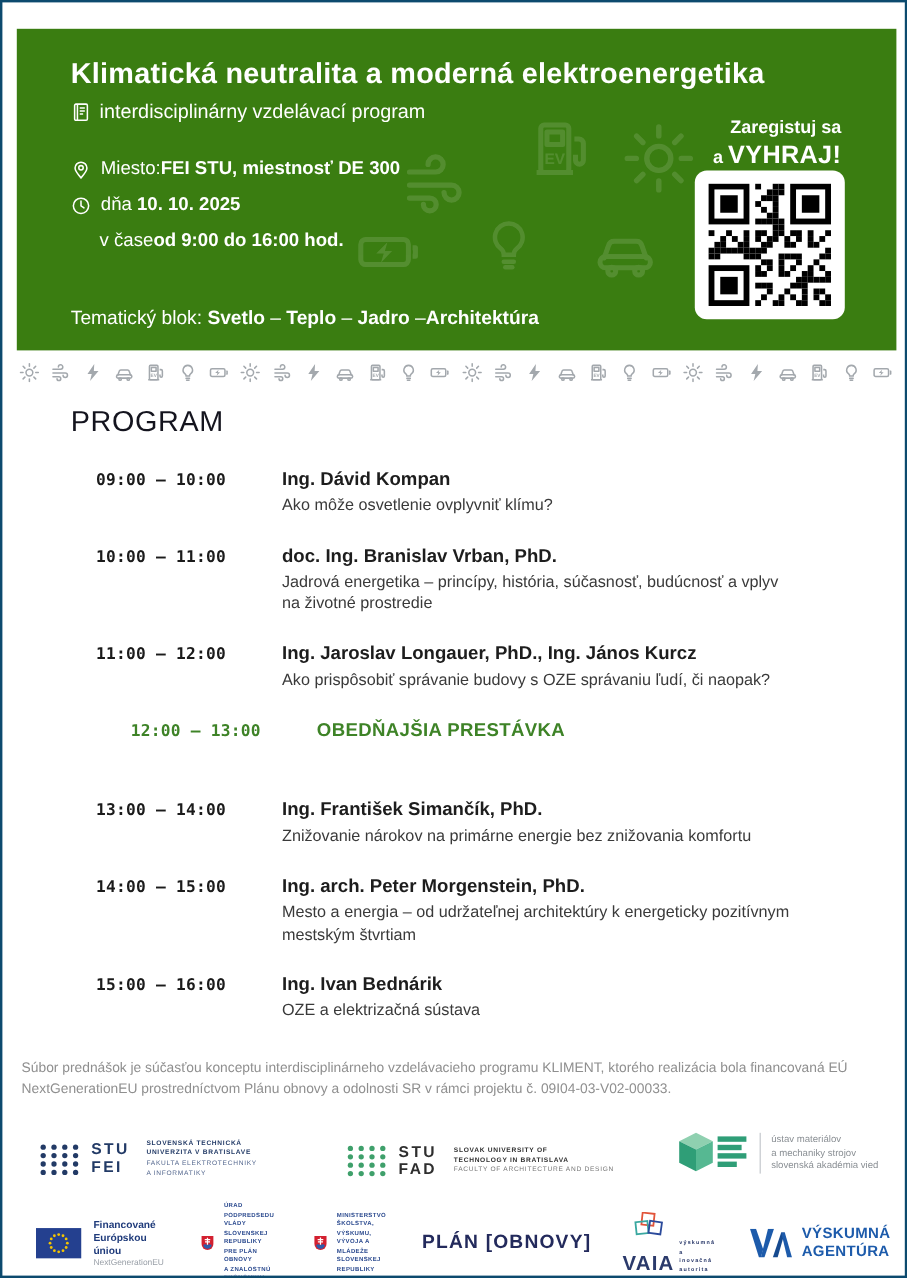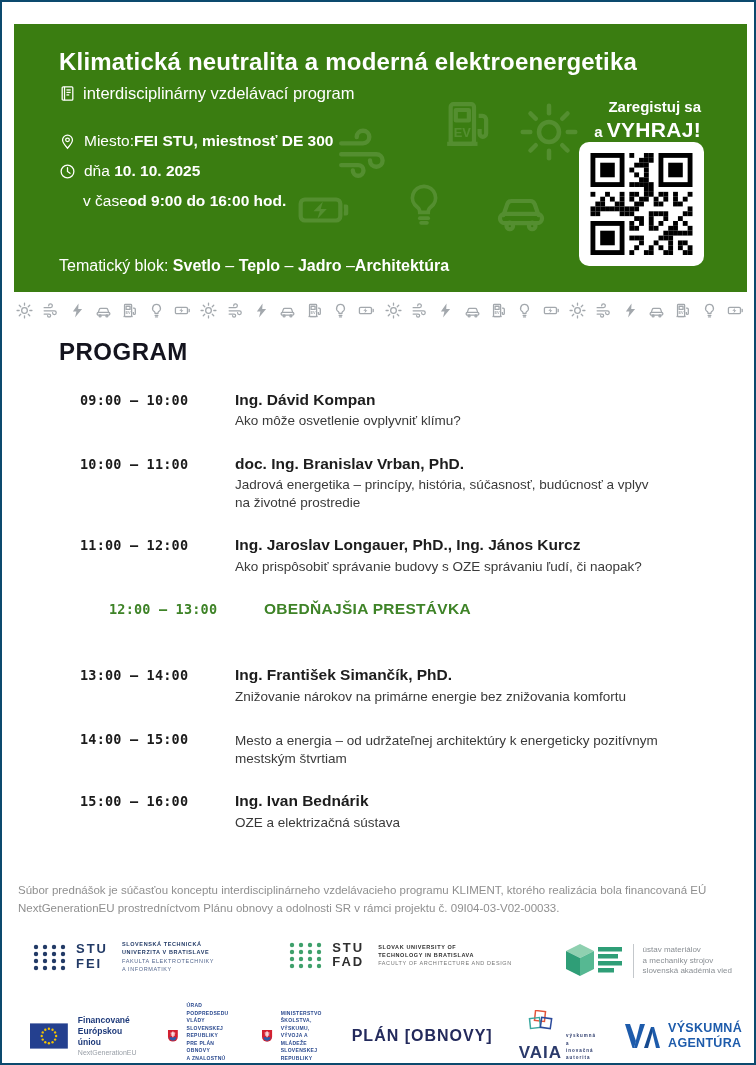--- a/index.html
+++ b/index.html
@@ -46,42 +46,42 @@
   .deco .d5 { left:472px; top:156px; width:70px; height:56px; }
 
   
   .strip {
     position:absolute; left:14px; top:297px; width:728px; height:22px;
     display:flex; justify-content:space-between; align-items:center; color:#a3a8ad;
   }
   .strip svg { width:17px; height:17px; display:block; }
 
   
-  .program-heading { position:absolute; left:57px; top:336px; font-size:24px; font-weight:700; color:#14141e; letter-spacing:.5px; }
+  .program-heading { position:absolute; left:57px; top:336px; font-size:24px; font-weight:400; color:#14141e; letter-spacing:.5px; }
   .program-list { position:absolute; left:78px; top:388px; width:620px; }
   .prow { display:flex; margin-bottom:23px; }
   .ptime {
     flex:none; width:155px; font-family:"DejaVu Sans Mono", monospace;
     font-size:13.5px; font-weight:700; color:#1b1b1b; padding-top:2px; letter-spacing:.2px;
   }
   .pbody { max-width:430px; }
   .pspeaker { font-size:15.5px; font-weight:700; color:#1d1d1d; line-height:1.25; }
   .ptopic { font-size:13.5px; color:#3a3a3a; line-height:1.35; margin-top:3px; }
   .prow.break { margin-top:16px; margin-bottom:44px;margin-left:29px; }
   .prow.break .ptime, .prow.break .pspeaker { color:#3e8327; }
   .prow.break .pspeaker { letter-spacing:.3px; }
 
   
   .footnote {
     position:absolute; left:16px; top:880px; width:724px;
     font-size:11.5px; color:#8f8f8f; line-height:1.55;
   }
 
   
-  .logos1 { position:absolute; left:30px; top:938px; width:700px; display:flex; align-items:flex-start; }
+  .logos1 { position:absolute; left:30px; top:938px; width:700px; display:flex; align-items:flex-end; }
   .logos2 { position:absolute; left:28px; top:1000px; width:712px; display:flex; align-items:center; }
   .lg { display:flex; align-items:center; }
   .sigla { font-size:13px; font-weight:800; letter-spacing:2px; line-height:1.1; }
   .stu-fei { color:#223a66; }
   .stu-fad { color:#2e2e2e; }
   .stu-fad .dots { color:#3fa06b; }
   .stu-fei .dots { color:#223a66; }
   .tiny { font-size:5.5px; font-weight:700; letter-spacing:.6px; line-height:1.5; color:#223a66; text-transform:uppercase; }
   .tiny .lt { font-weight:400; color:#55688f; }
   .imsas-text { font-size:8px; color:#8a8f94; line-height:1.35; }
@@ -506,20 +506,21 @@
         <div class="ptime">13:00 – 14:00</div>
         <div class="pbody">
           <div class="pspeaker">Ing. František Simančík, PhD.</div>
           <div class="ptopic">Znižovanie nárokov na primárne energie bez znižovania komfortu</div>
         </div>
       </div>
 
       <div class="prow">
         <div class="ptime">14:00 – 15:00</div>
         <div class="pbody">
+          <div class="pspeaker">Ing. arch. Peter Morgenstein, PhD.</div>
           <div class="ptopic">Mesto a energia – od udržateľnej architektúry k energeticky pozitívnym mestským štvrtiam</div>
         </div>
       </div>
 
       <div class="prow">
         <div class="ptime">15:00 – 16:00</div>
         <div class="pbody">
           <div class="pspeaker">Ing. Ivan Bednárik</div>
           <div class="ptopic">OZE a elektrizačná sústava</div>
         </div>

